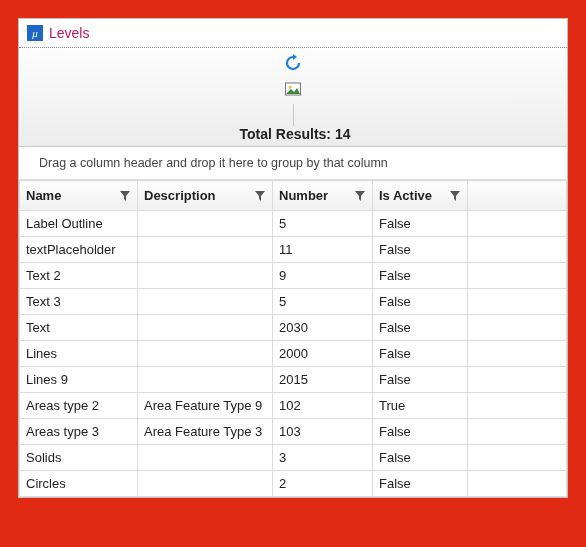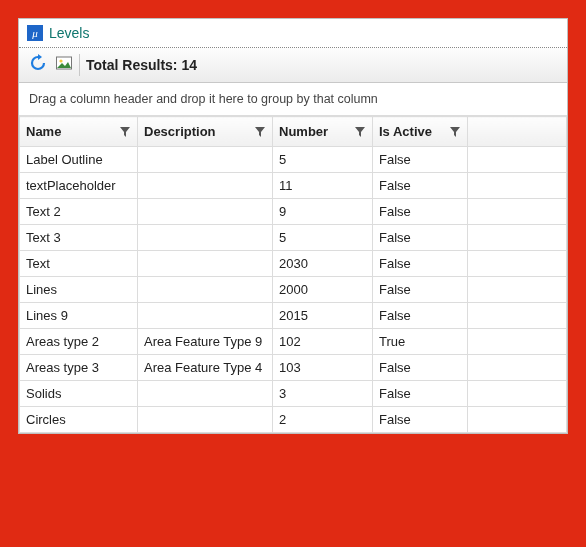--- a/index.html
+++ b/index.html
@@ -28,28 +28,29 @@
     .app-icon {
       width: 16px;
       height: 16px;
       display: flex;
       align-items: center;
       justify-content: center;
     }
     .app-icon svg { width: 16px; height: 16px; }
     .title-text {
       font-size: 14px;
-      color: #0f766e;
+      color: #be185d;
     }
     .toolbar {
       display: flex;
       align-items: center;
       background: linear-gradient(#fdfdfd, #ececec);
       border-bottom: 1px solid #c8c8c8;
       padding: 4px 6px;
+      flex-direction: column;
     }
     .tool-btn {
       width: 26px;
       height: 26px;
       display: flex;
       align-items: center;
       justify-content: center;
       border: 1px solid transparent;
       border-radius: 3px;
       cursor: pointer;
@@ -62,21 +63,21 @@
     }
     .total-results {
       font-weight: bold;
       font-size: 14px;
       color: #222;
       padding-left: 4px;
     }
     .group-hint {
       font-size: 12.5px;
       color: #444;
-      padding: 9px 10px;
+      padding: 9px 20px;
       background: #fff;
       border-bottom: 1px solid #dcdcdc;
     }
     .grid {
       width: 100%;
       border-collapse: collapse;
       table-layout: fixed;
     }
     .grid th, .grid td {
       border: 1px solid #dcdcdc;
@@ -247,21 +248,21 @@
         </tr>
         <tr>
           <td>Areas type 2</td>
           <td>Area Feature Type 9</td>
           <td>102</td>
           <td>True</td>
           <td></td>
         </tr>
         <tr>
           <td>Areas type 3</td>
-          <td>Area Feature Type 4</td>
+          <td>Area Feature Type 3</td>
           <td>103</td>
           <td>False</td>
           <td></td>
         </tr>
         <tr>
           <td>Solids</td>
           <td></td>
           <td>3</td>
           <td>False</td>
           <td></td>

